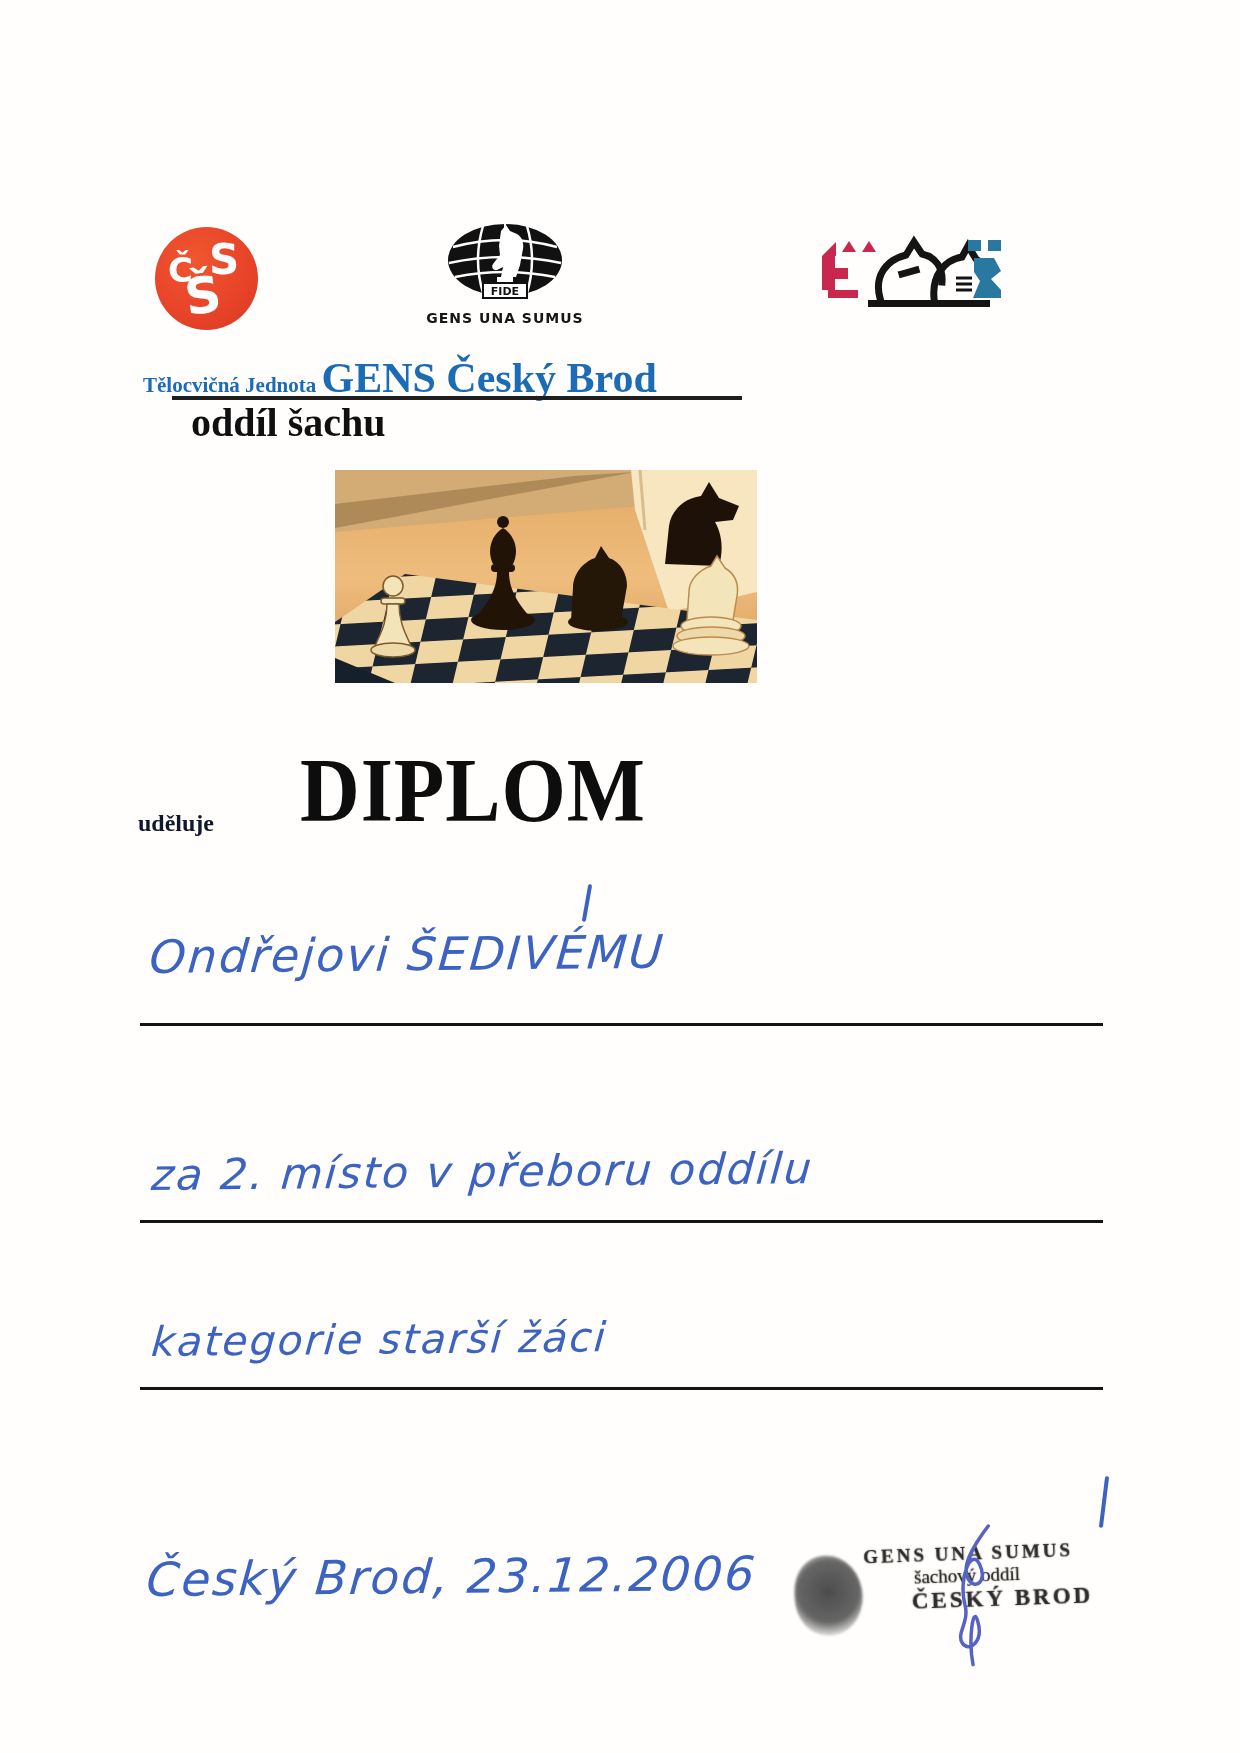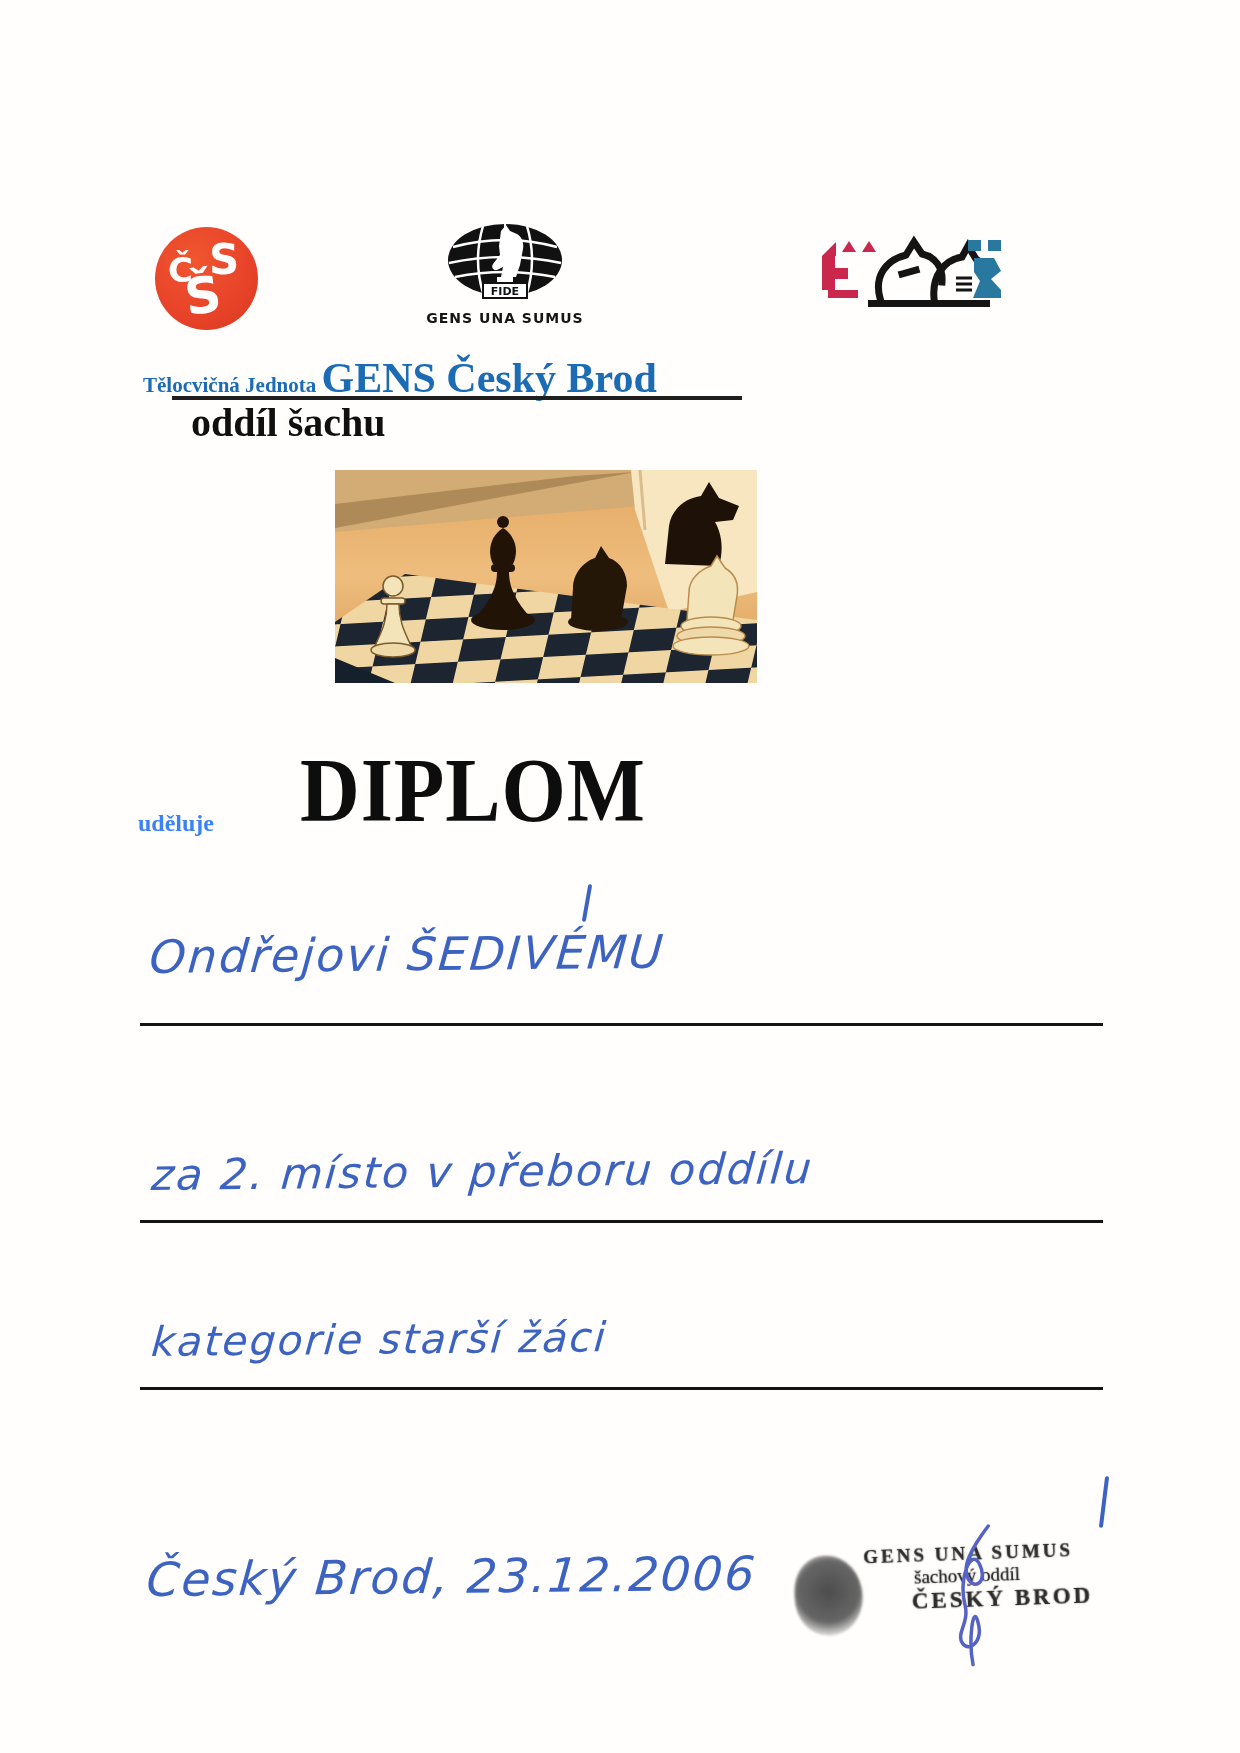--- a/index.html
+++ b/index.html
@@ -35,21 +35,21 @@
   .org-line{left:143px;top:355px;white-space:nowrap;line-height:1.1;color:#1b6cb5;font-weight:bold;}
   .org-prefix{font-size:21px;}
   .org-name{font-size:42px;}
   .header-rule{left:172px;top:396px;width:570px;height:4px;background:#1f1f1f;}
   .section-line{left:143px;top:401px;font-size:40px;font-weight:bold;color:#101010;line-height:1.1;margin-left:48px;}
 
   
   .photo{left:335px;top:470px;width:422px;height:213px;}
 
   
-  .gives{left:138px;top:810px;font-size:24px;font-weight:bold;color:#3b82f6;}
+  .gives{left:138px;top:810px;font-size:24px;font-weight:bold;color:#0f172a;}
   .title{
     left:300px;top:746px;font-size:90px;font-weight:bold;color:#0d0d0d;
     letter-spacing:1px;transform:scaleX(0.92);transform-origin:left;line-height:1;
   }
 
   
   .hand{
     color:#3c63c2;font-family:"DejaVu Sans",sans-serif;font-style:italic;
     letter-spacing:2px;line-height:1;white-space:nowrap;
     transform:skewX(-5deg) rotate(-0.6deg);transform-origin:left bottom;

